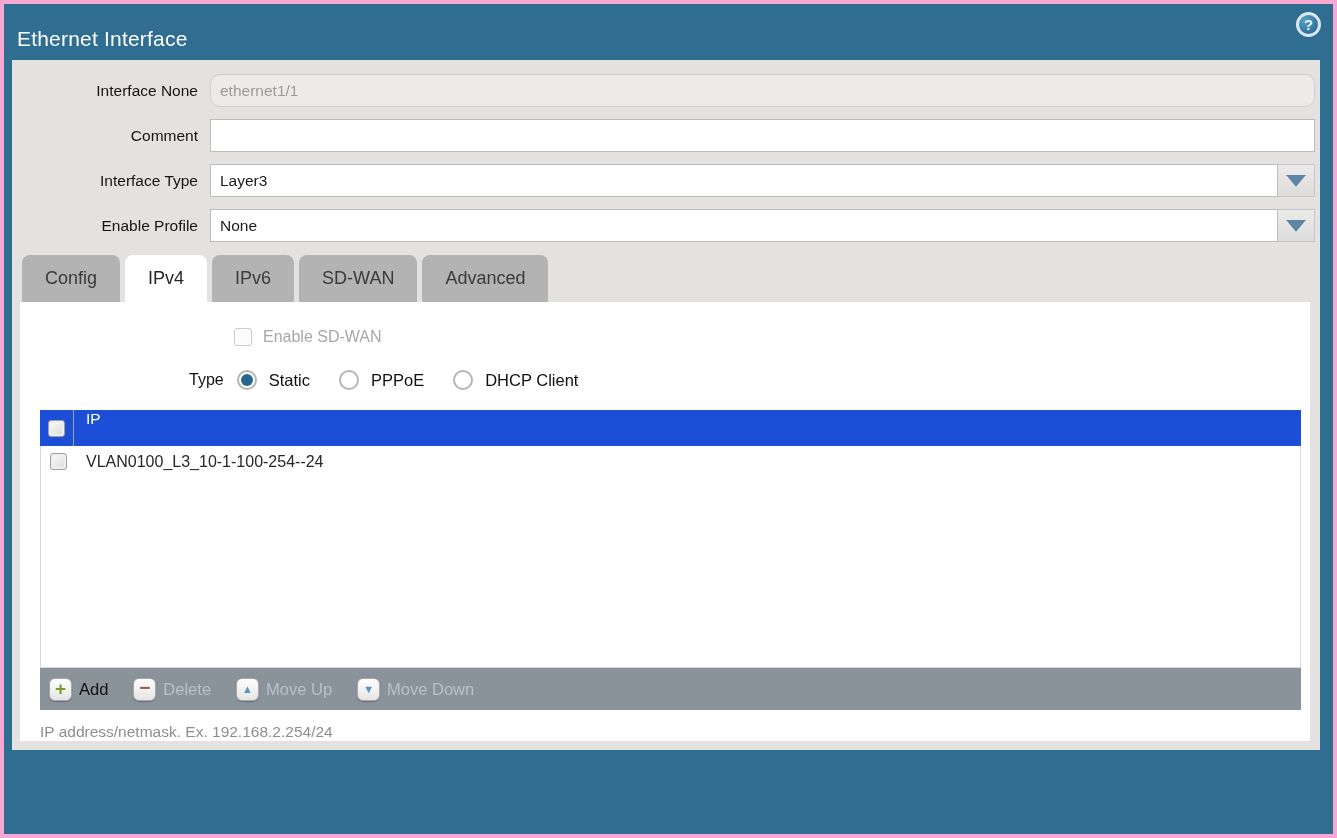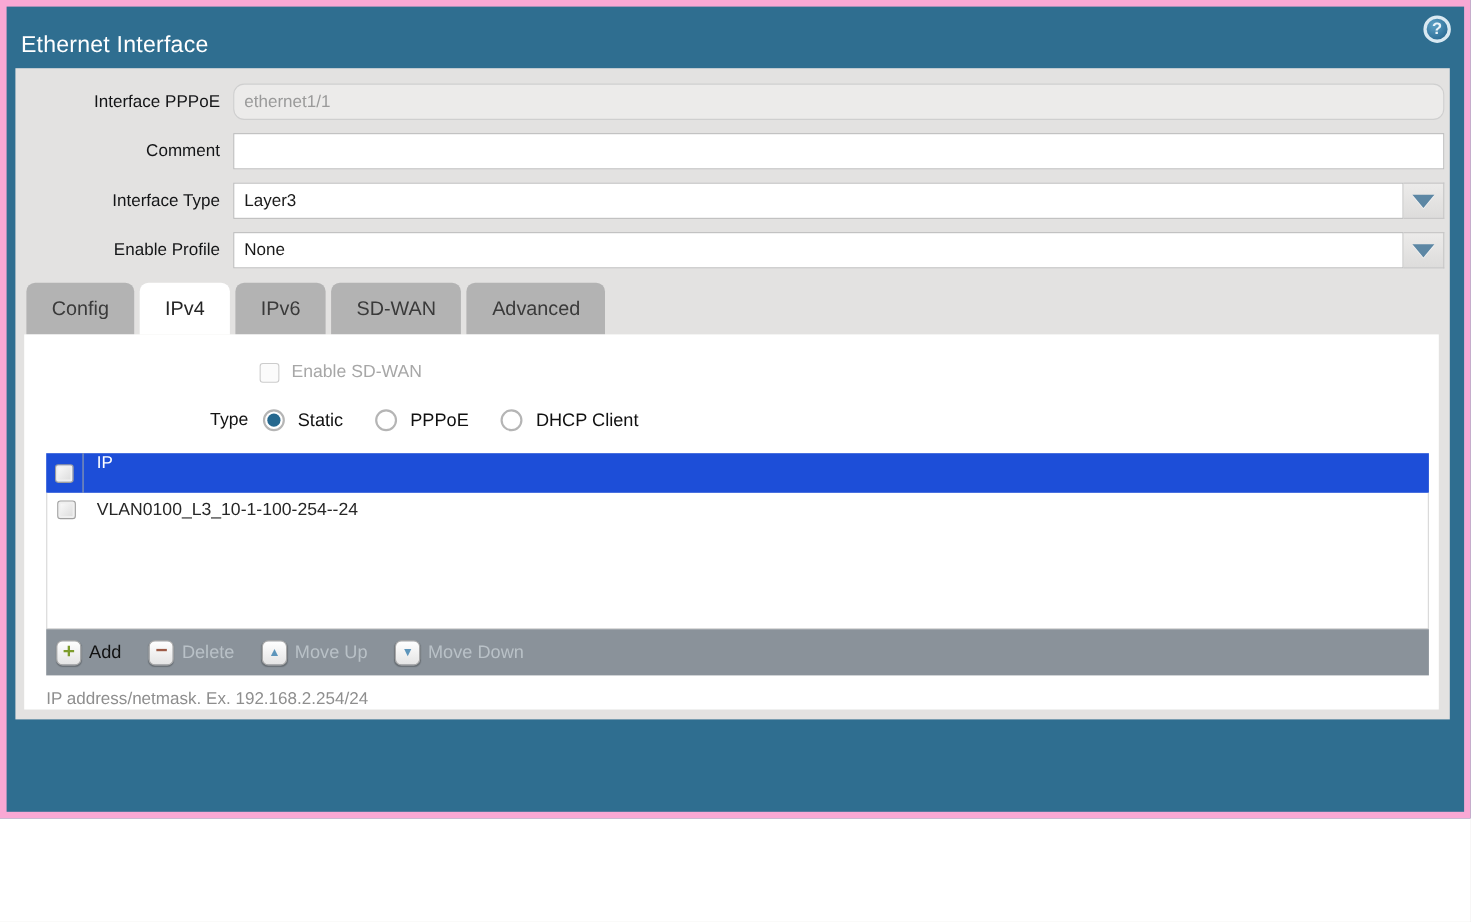--- a/index.html
+++ b/index.html
@@ -1,23 +1,23 @@
 <!DOCTYPE html>
 <html><head>
 <meta charset="utf-8">
 <style>
   * { box-sizing: border-box; margin: 0; padding: 0; }
   html, body { width: 1337px; height: 838px; }
   body { font-family: "Liberation Sans", sans-serif; }
 
   .dialog {
     position: relative;
-    width: 1337px; height: 744px;
+    width: 1337px; height: 838px;
     background: #2f6e90;
-    border: 6px solid #f9a8d4;
+    border: 4px solid #f9a8d4;
     overflow: hidden;
   }
 
   
   .titlebar {
     height: 56px;
     display: flex; align-items: flex-end; justify-content: space-between;
     padding: 0 12px 9px 13px;
   }
   .titlebar-text { color: #ffffff; font-size: 21px; letter-spacing: 0.2px; }
@@ -173,21 +173,21 @@
   <div class="titlebar">
     <span class="titlebar-text">Ethernet Interface</span>
     <div class="help-icon">?</div>
   </div>
 
   <div class="body">
 
     <div class="form-area">
 
       <div class="form-row">
-        <div class="form-label">Interface PPPoE</div>
+        <div class="form-label">Interface None</div>
         <div class="input-wrap">
           <input class="text" type="text" disabled="" value="ethernet1/1" style="">
         </div>
       </div>
 
       <div class="form-row">
         <div class="form-label">Comment</div>
         <div class="input-wrap">
           <input class="text" type="text" value="" style="">
         </div>

